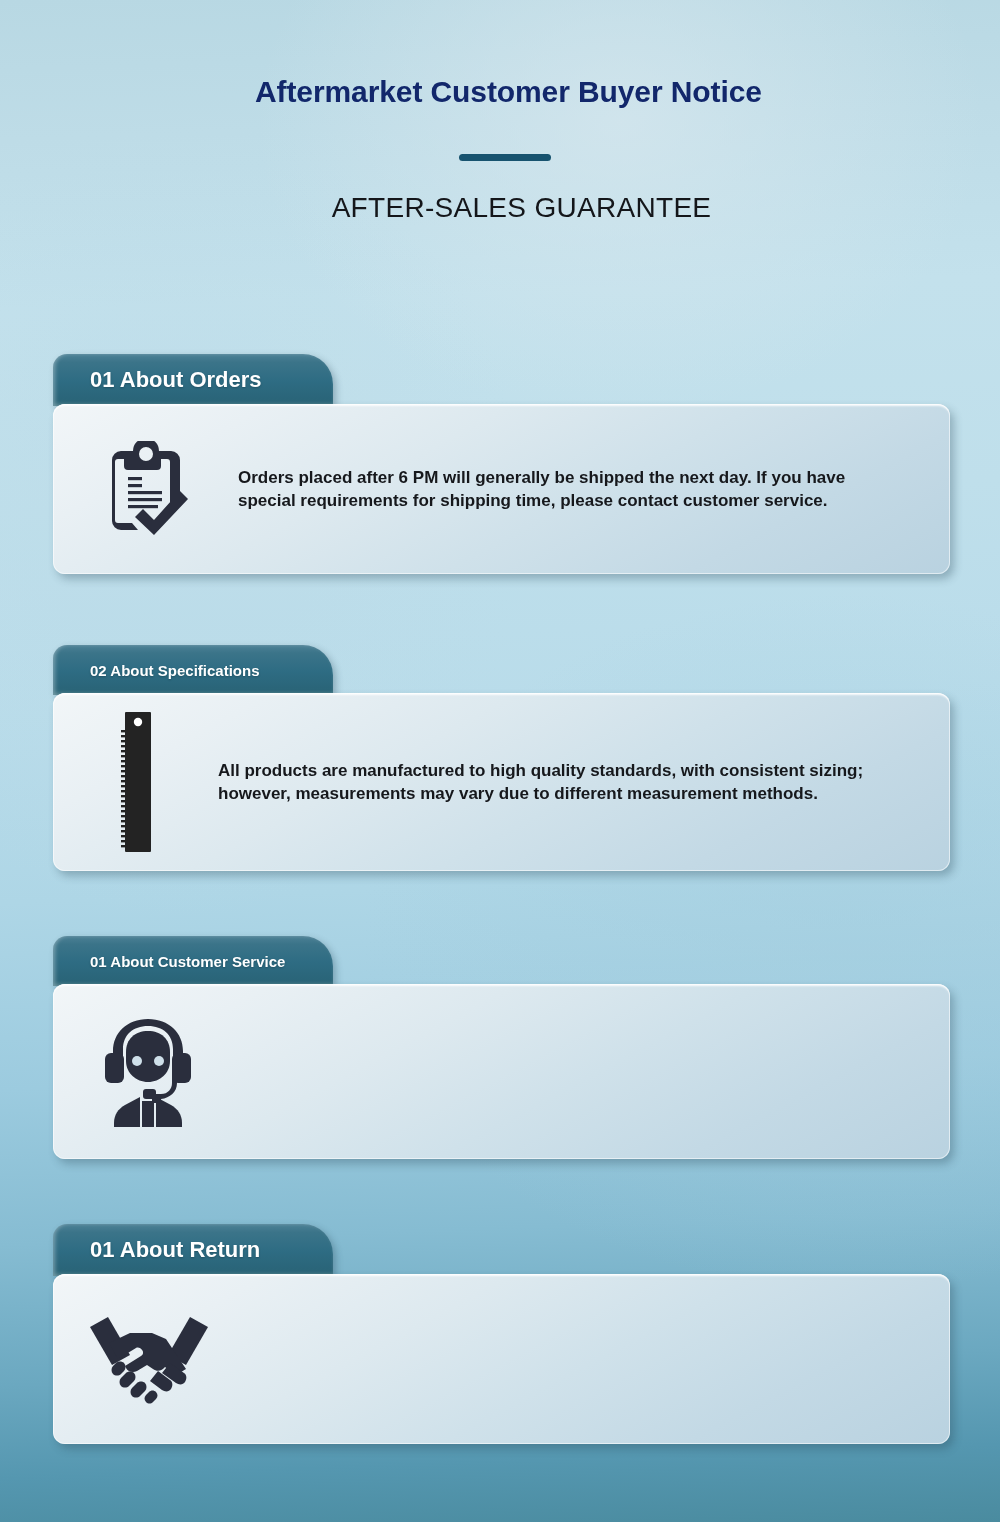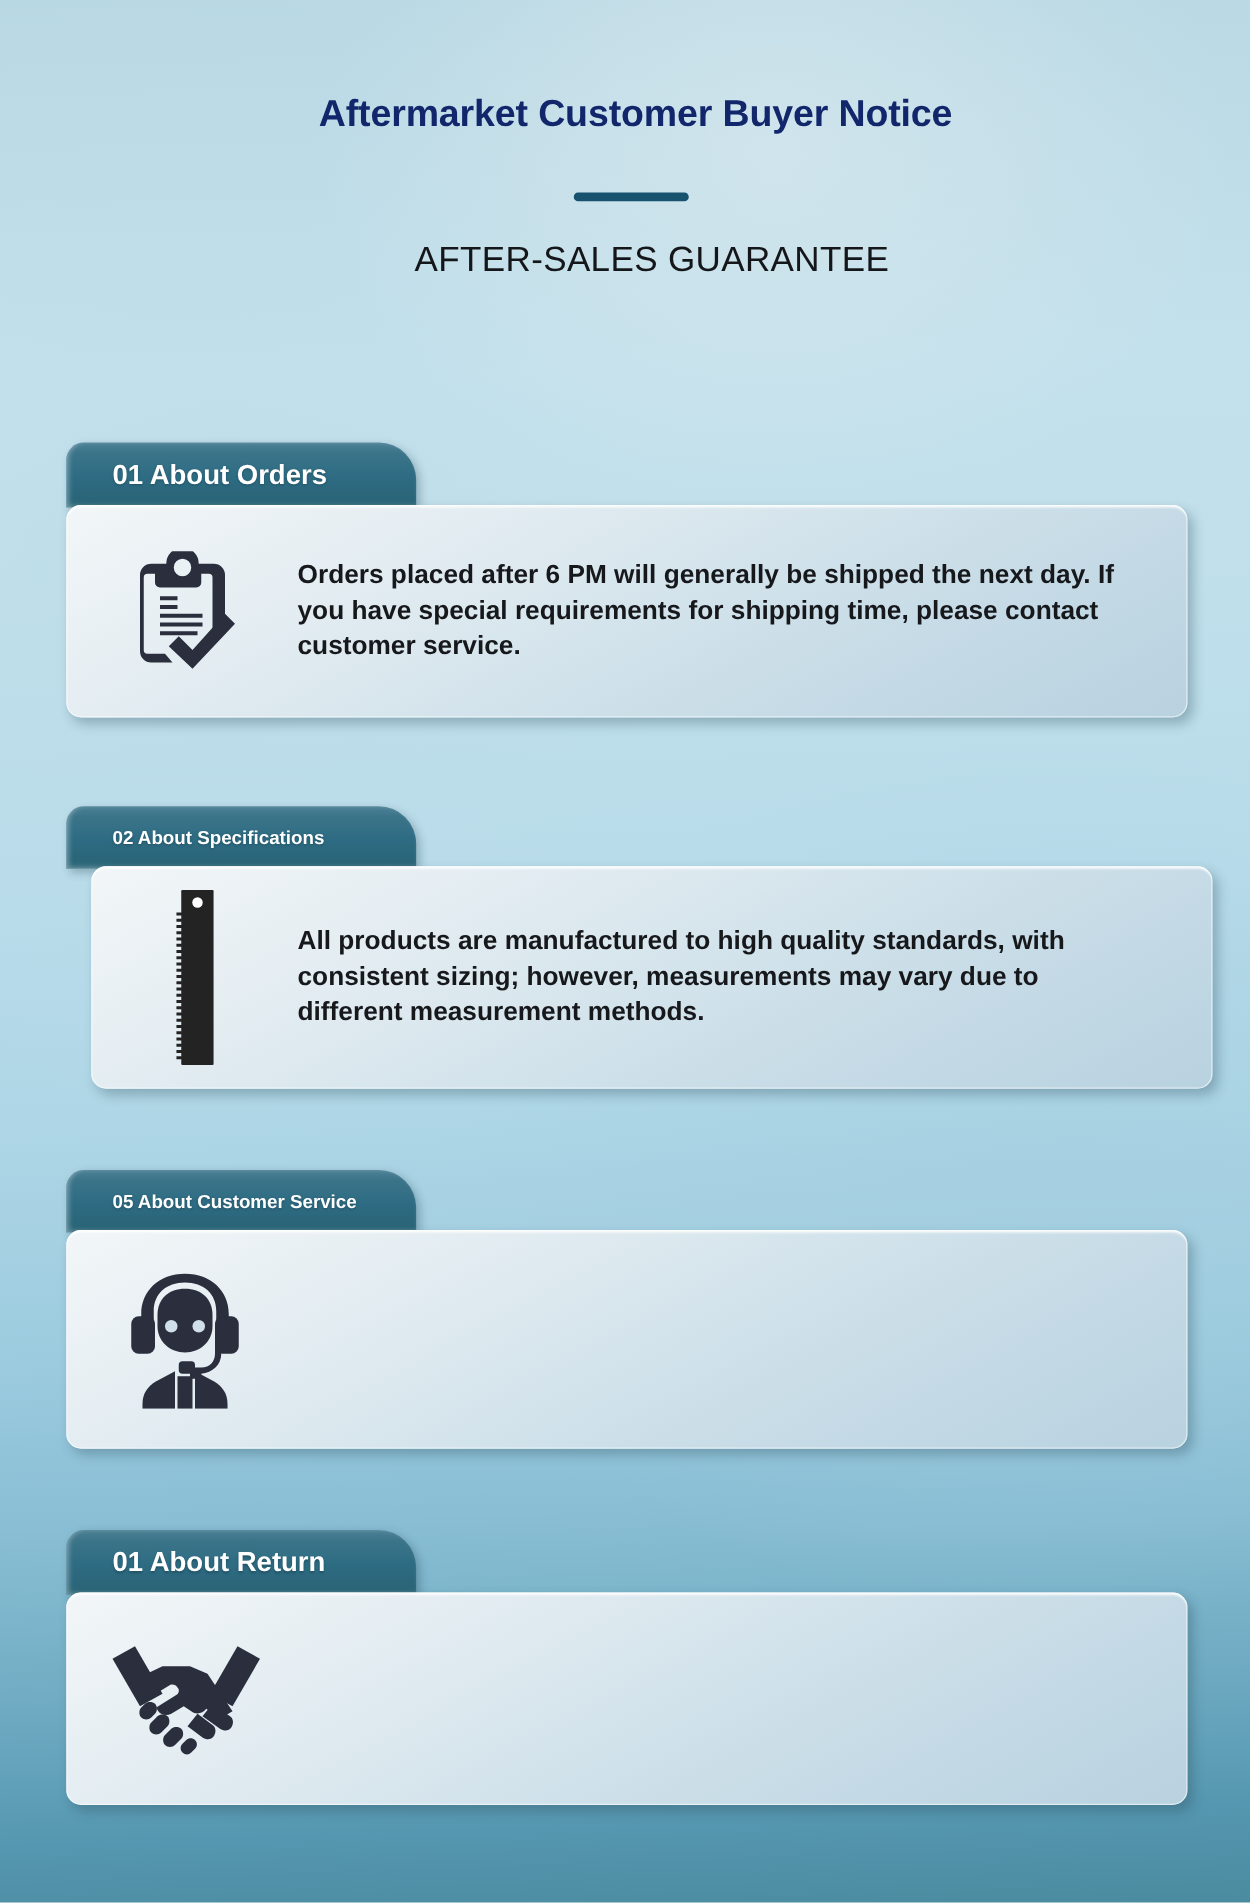--- a/index.html
+++ b/index.html
@@ -82,33 +82,33 @@
                 0 3px 2px -1px rgba(255,255,255,0.85) inset,
                 4px 5px 9px rgba(40,70,88,0.32);
     display:flex; align-items:center;
   }
 
   .icon-wrap {
     flex:0 0 auto;
     display:flex; align-items:center; justify-content:center;
   }
   .body-text {
-    font-size:21px; font-weight:bold; line-height:1.38;
+    font-size:17px; font-weight:bold; line-height:1.38;
     color:#16181c;
   }
 
   
   #sec-orders       { top:352px; }
   #sec-orders .card { top:52px; height:170px; }
   #sec-orders .icon-wrap { width:185px; }
   #sec-orders .body-text { width:660px; }
 
   #sec-specs        { top:643px; }
   #sec-specs .tab   { height:50px; }
-  #sec-specs .card  { top:50px; height:178px;margin-left:20px; }
+  #sec-specs .card  { top:50px; height:178px; }
   #sec-specs .icon-wrap { width:165px; }
   #sec-specs .body-text { width:680px; }
 
   #sec-service      { top:934px; }
   #sec-service .tab { height:50px; }
   #sec-service .card{ top:50px; height:175px; }
   #sec-service .icon-wrap { width:190px; }
   #sec-service .body-text { width:660px; }
 
   #sec-return       { top:1222px; }
@@ -183,21 +183,21 @@
             <rect x="0" y="133" width="4.5" height="2.4"></rect>
         </g>
       </svg>
     </div>
     <div class="body-text">All products are manufactured to high quality standards, with consistent sizing; however, measurements may vary due to different measurement methods.</div>
   </div>
 </div>
 
 <div class="section" id="sec-service">
   <div class="tab tab-sm">
-    <span class="tab-label">05 About Customer Service</span>
+    <span class="tab-label">01 About Customer Service</span>
   </div>
   <div class="card">
     <div class="icon-wrap">
       <svg width="98" height="110" viewBox="0 0 98 110" fill="#2a2e3d">
         <path d="M49 2C28 2 14 16 14 34v6h10v-8c0-14 10-23 25-23s25 9 25 23v8h10v-6C84 16 70 2 49 2z"></path>
         <path d="M12 36h7a6 6 0 0 1 6 6v18a6 6 0 0 1-6 6h-7a6 6 0 0 1-6-6V42a6 6 0 0 1 6-6z"></path>
         <path d="M79 36h7a6 6 0 0 1 6 6v18a6 6 0 0 1-6 6h-7a6 6 0 0 1-6-6V42a6 6 0 0 1 6-6z"></path>
         <path d="M49 14c-13 0-22 8-22 21v9c0 12 10 21 22 21s22-9 22-21v-9c0-13-9-21-22-21z"></path>
         <circle cx="38" cy="44" r="5" fill="#cfe0ea"></circle>
         <circle cx="60" cy="44" r="5" fill="#cfe0ea"></circle>

